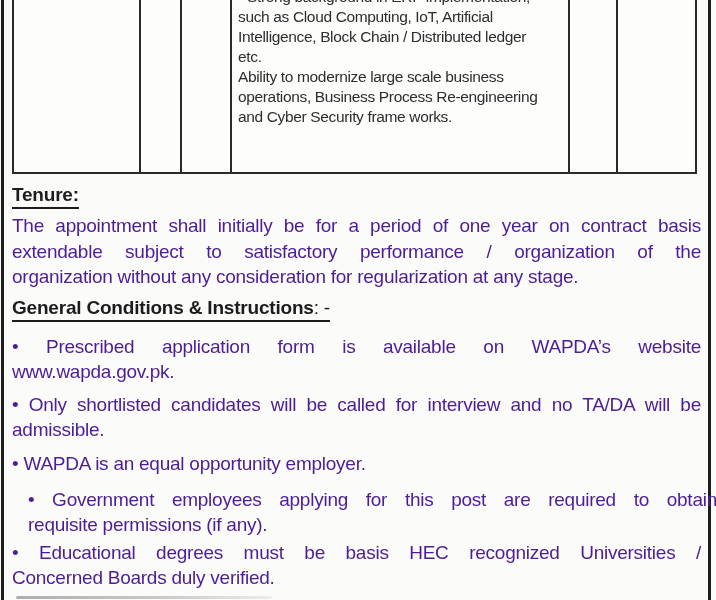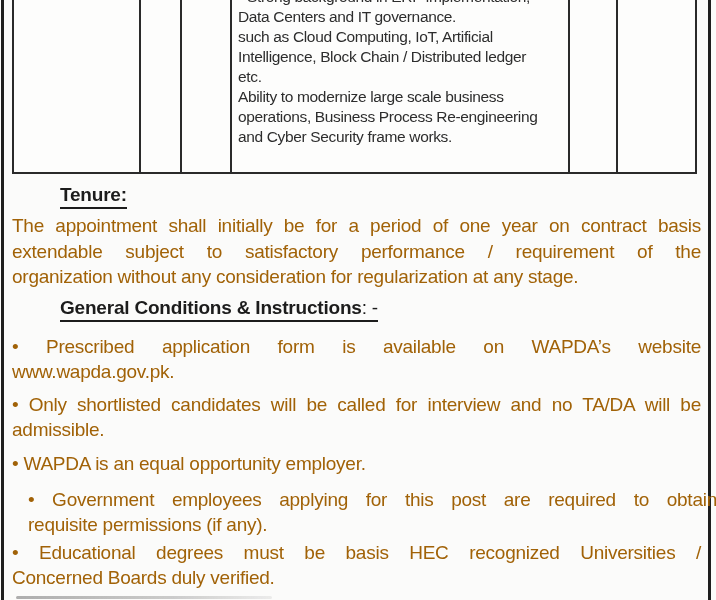--- a/index.html
+++ b/index.html
@@ -33,24 +33,24 @@
   }
   .req-cell .cell-line{white-space:nowrap;}
   .req-cell .cell-line:first-child{margin-top:-11px;}
 
   
   .content{position:absolute;left:12px;width:689px;top:0;}
   .heading{
     position:absolute;left:0;
     font-size:19px;font-weight:bold;color:#1c1c1c;letter-spacing:-0.2px;
   }
-  .heading .u{border-bottom:2.5px solid #1c1c1c;padding-bottom:1px;display:inline-block;margin-left:48px;}
+  .heading .u{border-bottom:2.5px solid #1c1c1c;padding-bottom:1px;display:inline-block;}
   .heading .suffix{font-weight:normal;}
 
-  .block{position:absolute;left:0;width:689px;font-size:19px;color:#a16207;letter-spacing:-0.25px;}
+  .block{position:absolute;left:0;width:689px;font-size:19px;color:#4c1d95;letter-spacing:-0.25px;}
   .jline{line-height:25.5px;white-space:normal;}
   .justify{text-align:justify;text-align-last:justify;}
   .left{text-align:left;}
   .bullet-block .jline{line-height:24.5px;}
 
   
   .artifact{
     position:absolute;left:16px;top:596px;width:256px;height:3px;
     background:linear-gradient(90deg, rgba(110,110,110,.55), rgba(130,130,130,.4) 60%, rgba(150,150,150,.15));
     filter:blur(0.6px);border-radius:2px;
@@ -66,39 +66,38 @@
 
   <div class="jtable">
     <div class="col-divider cd1"></div>
     <div class="col-divider cd2"></div>
     <div class="col-divider cd3"></div>
     <div class="col-divider cd4"></div>
     <div class="col-divider cd5"></div>
 
     <div class="req-cell">
       <div class="cell-line">• Strong background in ERP implementation,</div>
-      <div class="cell-line">Data Centers and IT governance.</div>
       <div class="cell-line">such as Cloud Computing, IoT, Artificial</div>
       <div class="cell-line">Intelligence, Block Chain / Distributed ledger</div>
       <div class="cell-line">etc.</div>
       <div class="cell-line">Ability to modernize large scale business</div>
       <div class="cell-line">operations, Business Process Re-engineering</div>
       <div class="cell-line">and Cyber Security frame works.</div>
     </div>
   </div>
 
   <div class="content">
 
     <div class="heading" style="top:184px;">
       <span class="u">Tenure:</span>
     </div>
 
     <div class="block" style="top:213px;">
       <div class="jline justify">The appointment shall initially be for a period of one year on contract basis</div>
-      <div class="jline justify">extendable subject to satisfactory performance / requirement of the</div>
+      <div class="jline justify">extendable subject to satisfactory performance / organization of the</div>
       <div class="jline left">organization without any consideration for regularization at any stage.</div>
     </div>
 
     <div class="heading" style="top:297px;">
       <span class="u"><span>General Conditions &amp; Instructions</span><span class="suffix">: -</span></span>
     </div>
 
     <div class="block bullet-block" style="top:335px;">
       <div class="jline justify">• Prescribed application form is available on WAPDA’s website</div>
       <div class="jline left">www.wapda.gov.pk.</div>

